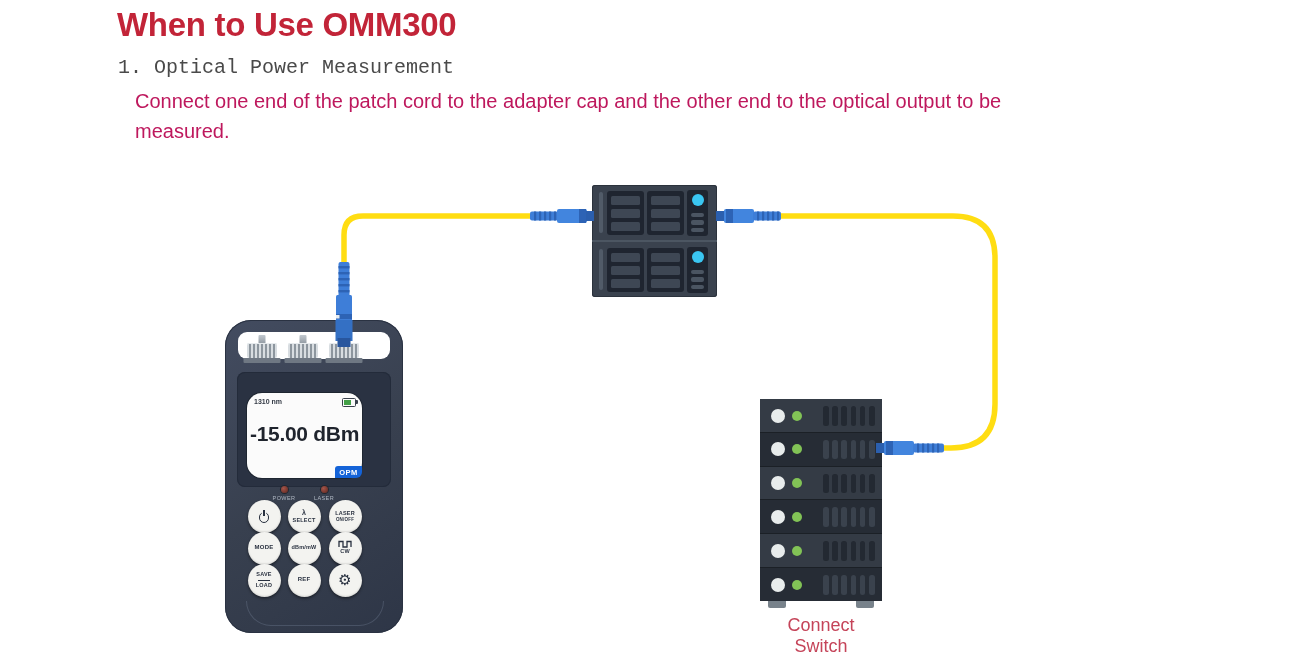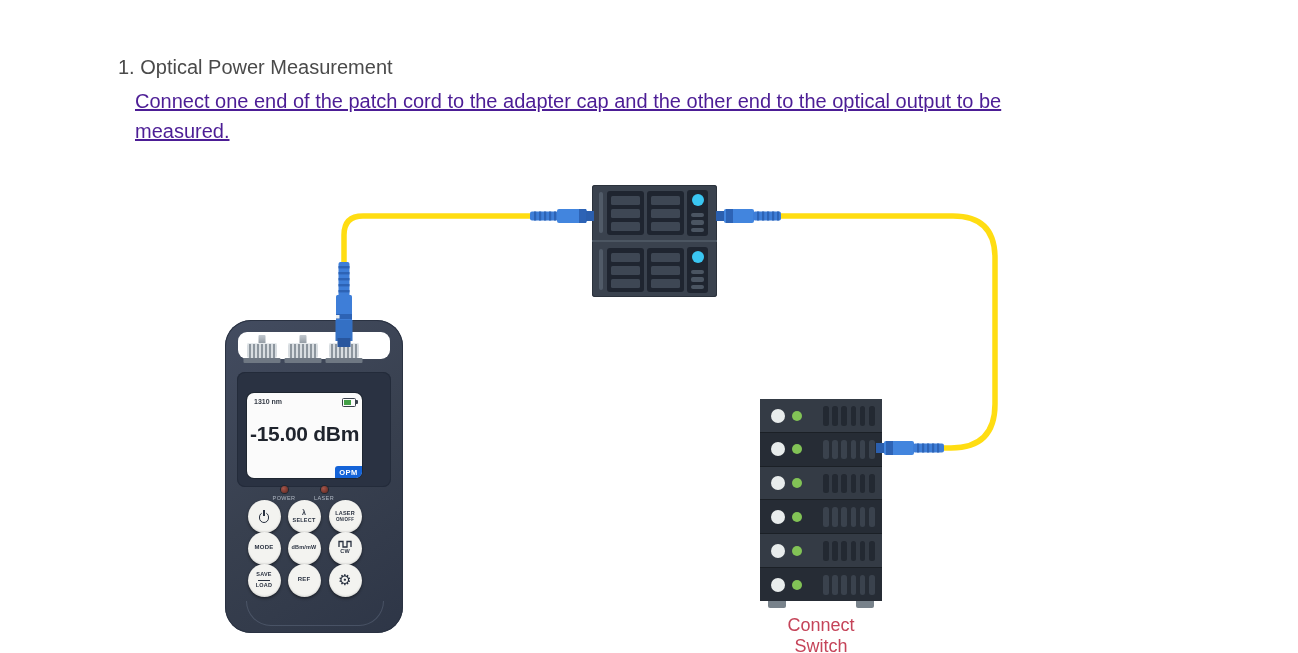--- a/index.html
+++ b/index.html
@@ -2,37 +2,37 @@
 <html><head>
 <meta charset="utf-8">
 <style>
   html,body{margin:0;padding:0;background:#fff;}
   .canvas{position:relative;width:1298px;height:653px;background:#ffffff;overflow:hidden;
           font-family:"Liberation Sans","DejaVu Sans",sans-serif;}
   .abs{position:absolute;}
 
   
   .title{left:117px;top:6px;font-size:33px;font-weight:700;color:#C22438;letter-spacing:-0.3px;}
-  .step-heading{left:118px;top:56px;font-size:20px;color:#4A4A4A;}
-  .step-body{left:135px;top:86px;width:1070px;font-size:20px;line-height:30px;color:#4c1d95;white-space:pre-line;text-decoration:underline;}
+  .step-heading{left:118px;top:56px;font-size:20px;color:#4A4A4A;font-family:Liberation Mono, monospace;}
+  .step-body{left:135px;top:86px;width:1070px;font-size:20px;line-height:30px;color:#be185d;white-space:pre-line;}
 
   
   .meter{left:225px;top:320px;width:178px;height:313px;border-radius:26px;
          background:linear-gradient(145deg,#434C60 0%,#38404F 50%,#2E3647 100%);
          box-shadow:inset 0 0 0 1px #2A3242;}
   .opening{left:13px;top:12px;width:152px;height:27px;background:#ffffff;border-radius:9px;}
   .fc{width:38px;height:28px;top:15px;}
   .fc-stem{position:absolute;left:50%;top:0;transform:translateX(-50%);width:7px;height:11px;
            background:linear-gradient(#C2C9CF,#848D96);border-radius:1px;}
   .fc-barrel{position:absolute;left:50%;top:8px;transform:translateX(-50%);width:30px;height:15px;border-radius:2px;
              background:repeating-linear-gradient(90deg,#D8DDE1 0 2px,#8D969E 2px 4px);box-shadow:inset 0 1px 0 #E6EAED;}
   .fc-base{position:absolute;left:50%;top:23px;transform:translateX(-50%);width:37px;height:5px;background:#6F7883;border-radius:1px;}
   .fc1{left:18px;} .fc2{left:59px;} .fc3{left:100px;}
   .bezel{left:12px;top:52px;width:154px;height:115px;border-radius:8px;background:#2A3242;box-shadow:inset 0 0 0 1px #232B3A;}
-  .screen{left:22px;top:73px;width:115px;height:85px;border-radius:7px;background:#FBFBFB;box-shadow:0 0 0 1px #1E2631;}
+  .screen{left:22px;top:73px;width:115px;height:85px;border-radius:15px;background:#FBFBFB;box-shadow:0 0 0 1px #1E2631;}
   .wl{position:absolute;left:7px;top:5px;font-size:7px;font-weight:600;color:#333A45;}
   .batt{position:absolute;right:6px;top:5px;width:12px;height:6.5px;border:1px solid #39414C;border-radius:1.5px;}
   .batt-fill{position:absolute;left:0.8px;top:0.8px;bottom:0.8px;width:7px;background:#43A047;}
   .batt-nub{position:absolute;right:-2.6px;top:1.4px;width:1.8px;height:3.6px;background:#39414C;border-radius:0 1px 1px 0;}
   .reading{position:absolute;left:0;top:29px;width:100%;text-align:center;font-size:21px;font-weight:600;
            color:#1F242D;letter-spacing:-0.3px;}
   .opm{position:absolute;right:0;bottom:0;width:27px;height:12.5px;background:#1463D8;border-radius:3px 0 6px 0;
        color:#fff;font-size:7.5px;font-weight:700;text-align:center;line-height:13px;letter-spacing:0.4px;}
   .ledbox{top:166px;width:44px;text-align:center;}
   .ledbox .dot{display:block;width:7px;height:7px;margin:0 auto;border-radius:50%;
@@ -87,20 +87,21 @@
   .oswitch-label{left:760px;top:615px;width:122px;text-align:center;}
 
   
   .cables{left:0;top:0;width:1298px;height:653px;pointer-events:none;}
 </style>
 </head>
 <body>
 
 <div class="canvas">
 
+  <div class="abs title">When to Use OMM300</div>
   <div class="abs step-heading">1. Optical Power Measurement</div>
   <div class="abs step-body">Connect one end of the patch cord to the adapter cap and the other end to the optical output to be
 measured.</div>
 
   <div class="abs meter">
     <div class="abs opening"></div>
 
     <div class="abs fc fc1">
       <span class="fc-stem"></span>
       <span class="fc-barrel"></span>

